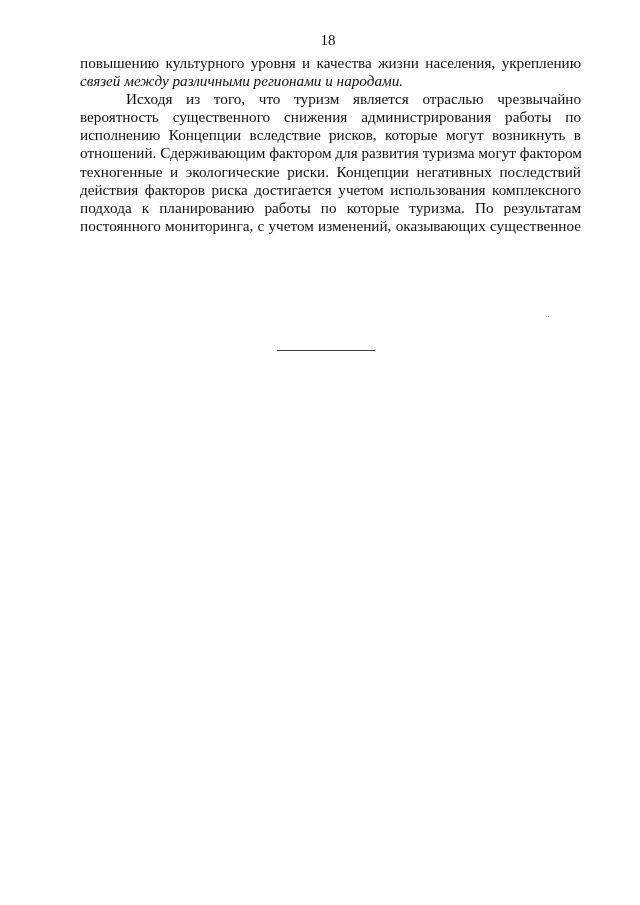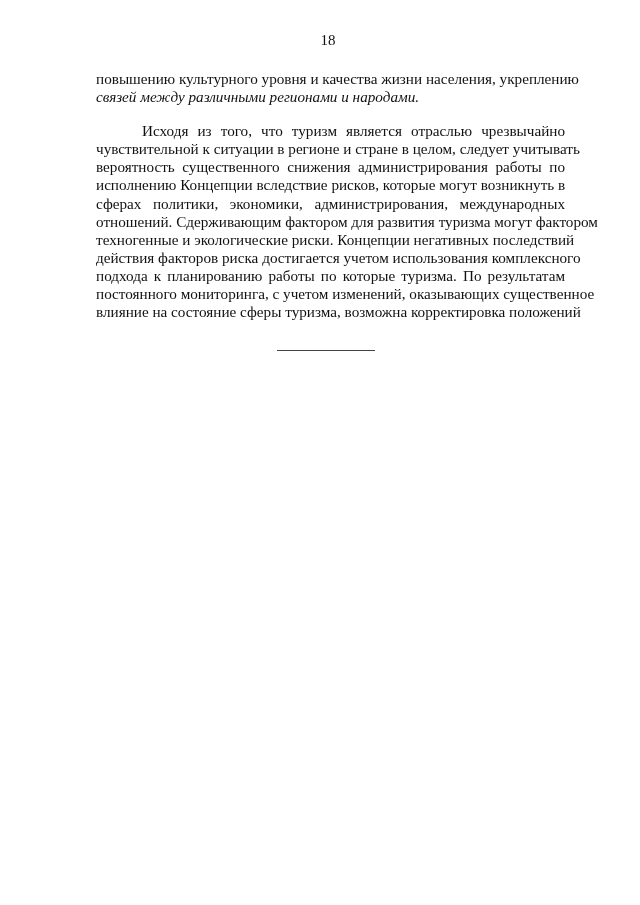--- a/index.html
+++ b/index.html
@@ -27,21 +27,21 @@
     .body-text {
       position: absolute;
       top: 54px;
       left: 80px;
       width: 501px;
       font-size: 15.2px;
       line-height: 18.1px;
       text-align: justify;
     }
     .para {
-      margin: 16px;
+      margin: 0;
     }
     .line {
       display: block;
       text-align: justify;
       text-align-last: justify;
       white-space: nowrap;
     }
     .line.last {
       text-align-last: left;
       font-style: italic;
@@ -69,28 +69,25 @@
 <div>
   <div class="page-number">18</div>
 
   <div class="body-text">
     <p class="para">
       <span class="line">повышению культурного уровня и качества жизни населения, укреплению</span>
       <span class="line last">связей между различными регионами и народами.</span>
     </p>
     <p class="para">
       <span class="line" style="padding-left:46px">Исходя из того, что туризм является отраслью чрезвычайно</span>
-      <span class="line">чувствительной к ситуации в регионе и стране в целом, следует учитывать</span>
       <span class="line">вероятность существенного снижения администрирования работы по</span>
       <span class="line">исполнению Концепции вследствие рисков, которые могут возникнуть в</span>
-      <span class="line">сферах политики, экономики, администрирования, международных</span>
       <span class="line">отношений. Сдерживающим фактором для развития туризма могут фактором</span>
       <span class="line">техногенные и экологические риски. Концепции негативных последствий</span>
       <span class="line">действия факторов риска достигается учетом использования комплексного</span>
       <span class="line">подхода к планированию работы по которые туризма. По результатам</span>
       <span class="line">постоянного мониторинга, с учетом изменений, оказывающих существенное</span>
-      <span class="line">влияние на состояние сферы туризма, возможна корректировка положений</span>
     </p>
   </div>
 
   <div class="speck"></div>
   <div class="separator"></div>
 </div>
 
 </body></html>

